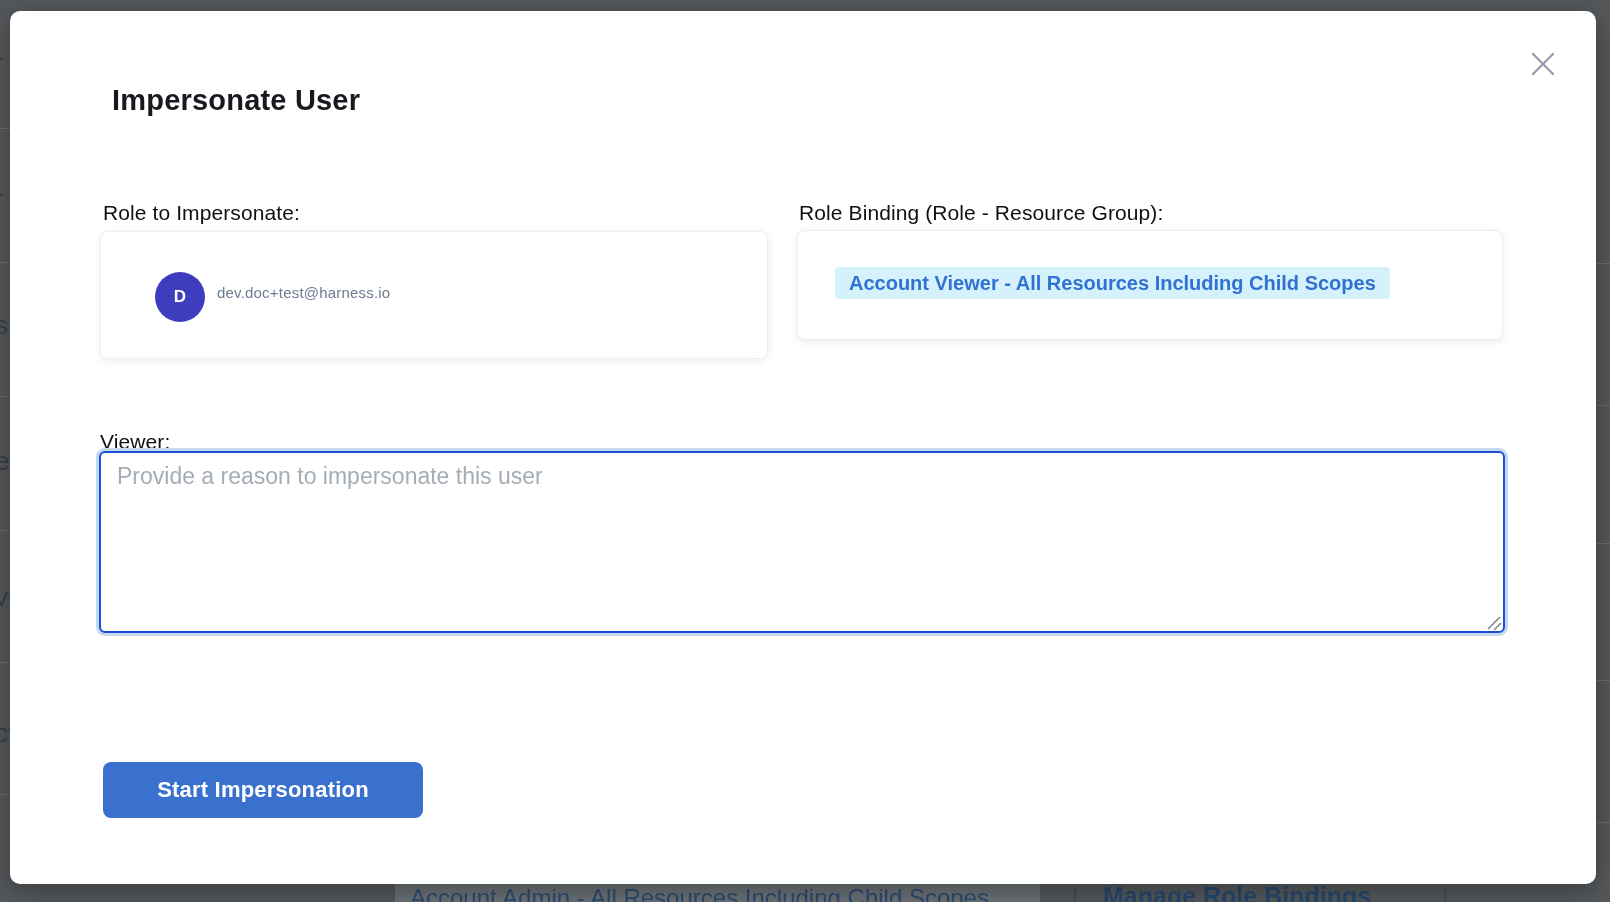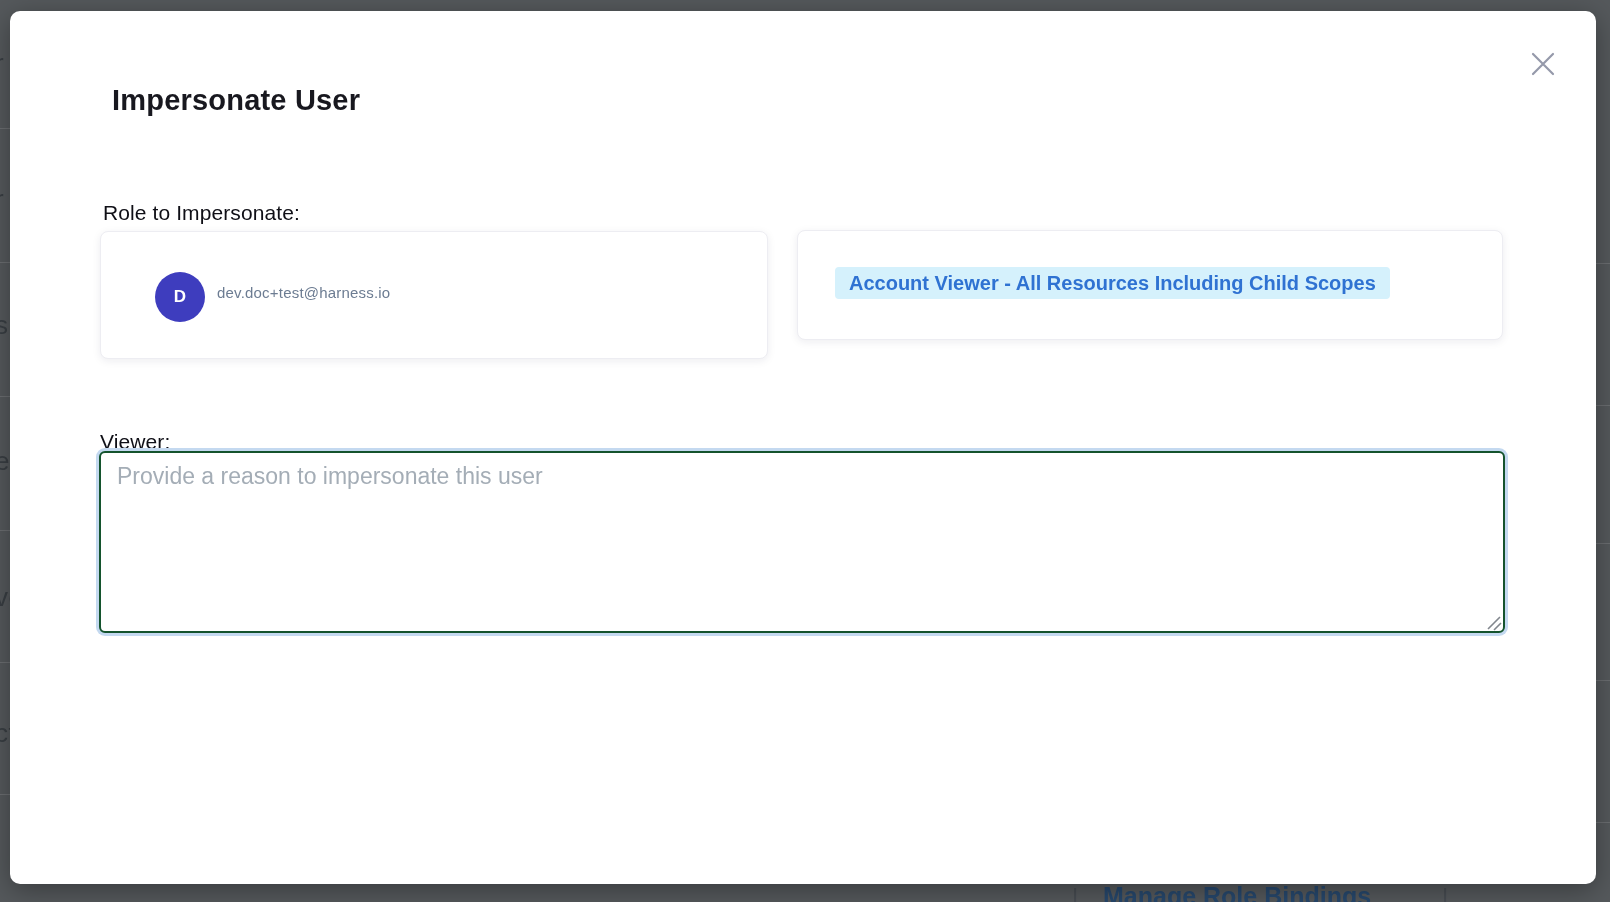--- a/index.html
+++ b/index.html
@@ -73,21 +73,21 @@
     font-size: 15px; color: #6C7C92; letter-spacing: 0.2px;
   }
   .role-chip {
     position: absolute; left: 825px; top: 256px; height: 32px;
     padding: 0 14px; border-radius: 4px; background: #D5F1FC;
     font-size: 20px; line-height: 32px; color: #2F72D2; white-space: nowrap; font-weight: bold;
   }
 
   .reason-textarea {
     position: absolute; left: 89px; top: 440px; width: 1406px; height: 182px;
-    border: 2px solid #14532d; border-radius: 6px;
+    border: 2px solid #1d4ed8; border-radius: 6px;
     box-shadow: 0 0 0 3px #C4D9F0;
     padding: 10px 16px; resize: none; outline: none;
     font-family: "Liberation Sans", "DejaVu Sans", sans-serif;
     font-size: 23px; color: #22222E;
   }
   .reason-textarea::placeholder { color: #A4ADB6; opacity: 1; }
   .resize-grip { position: absolute; left: 1472px; top: 600px; pointer-events: none; }
 
   .btn {
     position: absolute; top: 751px; height: 56px; border: none; border-radius: 8px;
@@ -116,46 +116,51 @@
     <div class="bg-line-left" style="top:396px"></div>
     <div class="bg-line-left" style="top:530px"></div>
     <div class="bg-line-left" style="top:662px"></div>
     <div class="bg-line-left" style="top:794px"></div>
     <div class="bg-line-right" style="top:263px"></div>
     <div class="bg-line-right" style="top:405px"></div>
     <div class="bg-line-right" style="top:543px"></div>
     <div class="bg-line-right" style="top:680px"></div>
     <div class="bg-line-right" style="top:822px"></div>
 
+    <div class="bottom-badge">
+      <span>Account Admin - All Resources Including Child Scopes</span>
+    </div>
     <span class="bottom-sep" style="left:1072px">|</span>
     <span class="bottom-link">Manage Role Bindings</span>
     <span class="bottom-sep" style="left:1442px">|</span>
   </div>
 
   <div class="modal">
 
     <button class="close-btn" aria-label="Close">
       <svg width="28" height="28" viewBox="0 0 28 28">
         <path d="M4 4 L24 24 M24 4 L4 24" stroke="#9599AA" stroke-width="2.2" stroke-linecap="round" fill="none"></path>
       </svg>
     </button>
 
     <h1 class="modal-title">Impersonate User</h1>
 
     <div class="section-label" style="left:93px; top:190px">Role to Impersonate:</div>
     <div class="card card-user"></div>
     <div class="avatar">D</div>
     <div class="user-email">dev.doc+test@harness.io</div>
 
+    <div class="section-label" style="left:789px; top:190px">Role Binding (Role - Resource Group):</div>
     <div class="card card-role"></div>
     <div class="role-chip">Account Viewer - All Resources Including Child Scopes</div>
 
     <div class="section-label" style="left:90px; top:419px">Viewer:</div>
     <textarea class="reason-textarea" placeholder="Provide a reason to impersonate this user" style=""></textarea>
     <div class="resize-grip">
       <svg width="20" height="20" viewBox="0 0 20 20">
         <path d="M6 18 L18 6 M12 19 L19 12" stroke="#82878E" stroke-width="1.6" fill="none"></path>
       </svg>
     </div>
 
+    <button class="btn btn-primary">Start Impersonation</button>
   </div>
 
 </div>
 
 </body></html>

